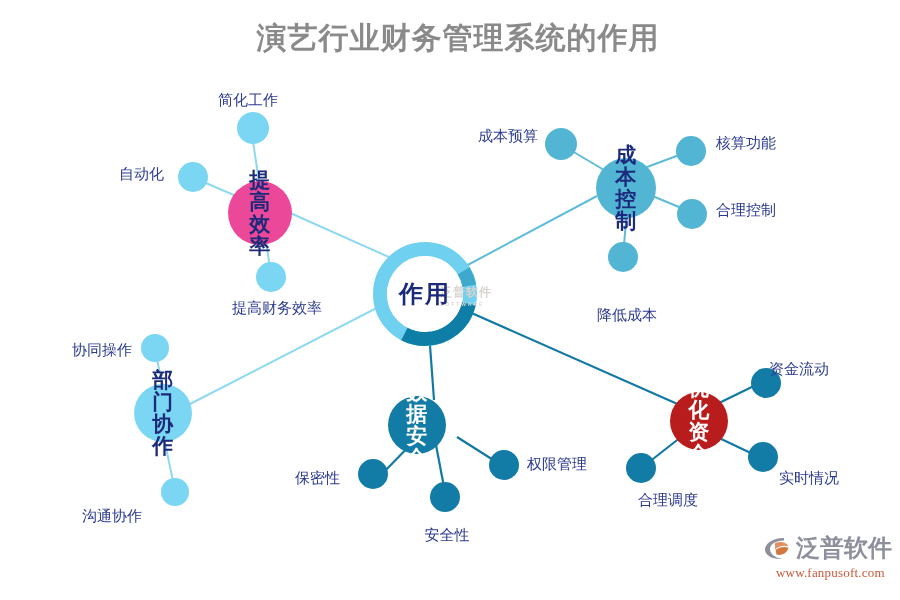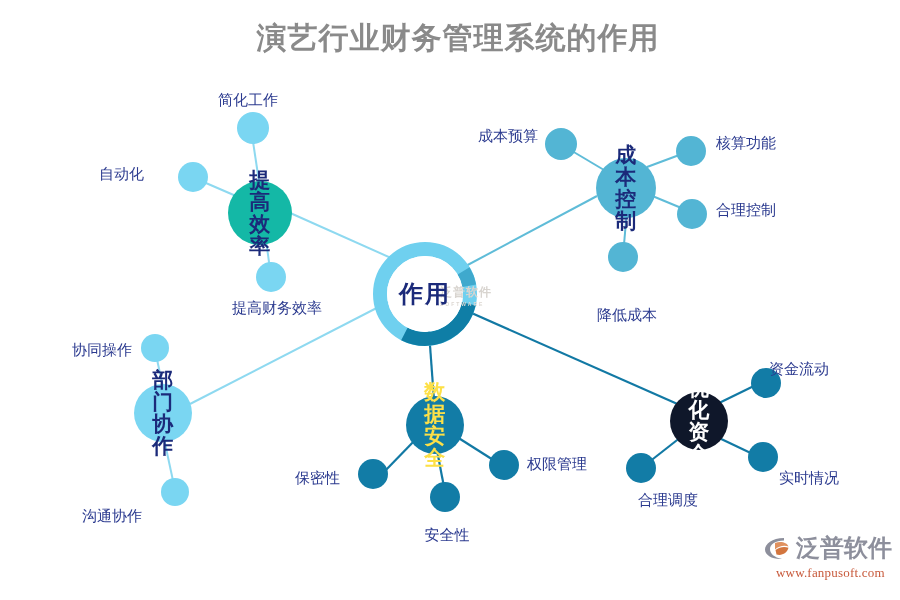--- a/index.html
+++ b/index.html
@@ -181,28 +181,28 @@
     <svg class="ring-svg" width="110" height="110" viewBox="0 0 110 110">
       <circle cx="55" cy="55" r="45" fill="none" stroke="#6fd0ef" stroke-width="14"></circle>
       <path d="M 55 55 m 45 0 a 45 45 0 0 1 -55.6 43.8 L 55 55 Z" fill="none"></path>
       <circle cx="55" cy="55" r="45" fill="none" stroke="#0f7ea6" stroke-width="14" stroke-dasharray="82 201" stroke-dashoffset="-10" transform="rotate(0 55 55)"></circle>
       <circle cx="55" cy="55" r="45" fill="none" stroke="#3fa9cd" stroke-width="14" stroke-dasharray="16 267" stroke-dashoffset="-258" transform="rotate(0 55 55)"></circle>
       <circle cx="55" cy="55" r="38" fill="#ffffff"></circle>
     </svg>
     <span id="center-label">作用</span>
   </div>
 
-  <div class="node branch-node" style="left:228px; top:181px; width:64px; height:64px; background:#14b8a6; color:#1b2a7a;">
+  <div class="node branch-node" style="left:228px; top:181px; width:64px; height:64px; background:#ec4899; color:#1b2a7a;">
     <span style="width:38px; display:block;">提高效率</span>
   </div>
   <div class="node leaf-node" style="left:237px; top:112px; width:32px; height:32px; background:#7ad6f2;"></div>
   <div class="label l-center" style="left:248px; top:100px;">简化工作</div>
 
   <div class="node leaf-node" style="left:178px; top:162px; width:30px; height:30px; background:#7ad6f2;"></div>
-  <div class="label l-left" style="left:144px; top:174px;">自动化</div>
+  <div class="label l-left" style="left:164px; top:174px;">自动化</div>
 
   <div class="node leaf-node" style="left:256px; top:262px; width:30px; height:30px; background:#7ad6f2;"></div>
   <div class="label l-center" style="left:277px; top:308px;">提高财务效率</div>
 
   <div class="node branch-node" style="left:596px; top:158px; width:60px; height:60px; background:#53b5d4; color:#1b2a7a;">
     <span style="width:36px; display:block;">成本控制</span>
   </div>
   <div class="node leaf-node" style="left:545px; top:128px; width:32px; height:32px; background:#53b5d4;"></div>
   <div class="label l-left" style="left:538px; top:136px;">成本预算</div>
 
@@ -217,33 +217,33 @@
 
   <div class="node branch-node" style="left:134px; top:384px; width:58px; height:58px; background:#7ad6f2; color:#1b2a7a;">
     <span style="width:36px; display:block;">部门协作</span>
   </div>
   <div class="node leaf-node" style="left:141px; top:334px; width:28px; height:28px; background:#7ad6f2;"></div>
   <div class="label l-left" style="left:132px; top:350px;">协同操作</div>
 
   <div class="node leaf-node" style="left:161px; top:478px; width:28px; height:28px; background:#7ad6f2;"></div>
   <div class="label l-center" style="left:112px; top:516px;">沟通协作</div>
 
-  <div class="node branch-node" style="left:406px; top:396px; width:58px; height:58px; background:#127ca6; color:#fde047;">
+  <div class="node branch-node" style="left:388px; top:396px; width:58px; height:58px; background:#127ca6; color:#ffffff;">
     <span style="width:36px; display:block;">数据安全</span>
   </div>
   <div class="node leaf-node" style="left:358px; top:459px; width:30px; height:30px; background:#127ca6;"></div>
   <div class="label l-left" style="left:340px; top:478px;">保密性</div>
 
   <div class="node leaf-node" style="left:430px; top:482px; width:30px; height:30px; background:#127ca6;"></div>
   <div class="label l-center" style="left:447px; top:535px;">安全性</div>
 
   <div class="node leaf-node" style="left:489px; top:450px; width:30px; height:30px; background:#127ca6;"></div>
   <div class="label l-right" style="left:527px; top:464px;">权限管理</div>
 
-  <div class="node branch-node" style="left:670px; top:392px; width:58px; height:58px; background:#0f172a; color:#ffffff;">
+  <div class="node branch-node" style="left:670px; top:392px; width:58px; height:58px; background:#b91c1c; color:#ffffff;">
     <span style="width:36px; display:block;">优化资金</span>
   </div>
   <div class="node leaf-node" style="left:751px; top:368px; width:30px; height:30px; background:#127ca6;"></div>
   <div class="label l-center" style="left:799px; top:369px;">资金流动</div>
 
   <div class="node leaf-node" style="left:748px; top:442px; width:30px; height:30px; background:#127ca6;"></div>
   <div class="label l-center" style="left:809px; top:478px;">实时情况</div>
 
   <div class="node leaf-node" style="left:626px; top:453px; width:30px; height:30px; background:#127ca6;"></div>
   <div class="label l-center" style="left:668px; top:500px;">合理调度</div>

